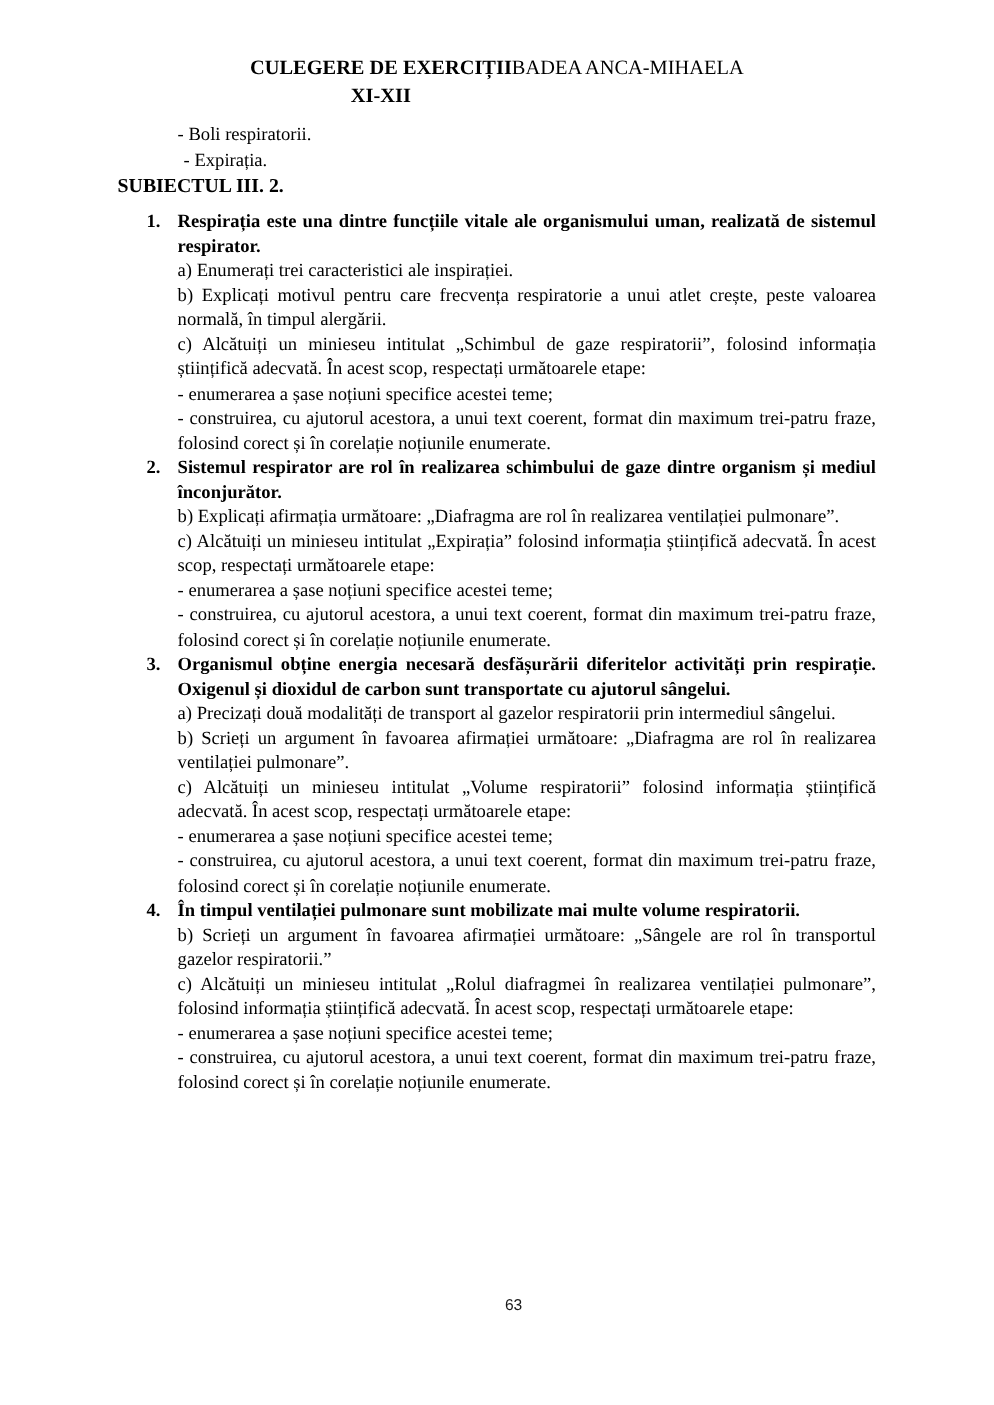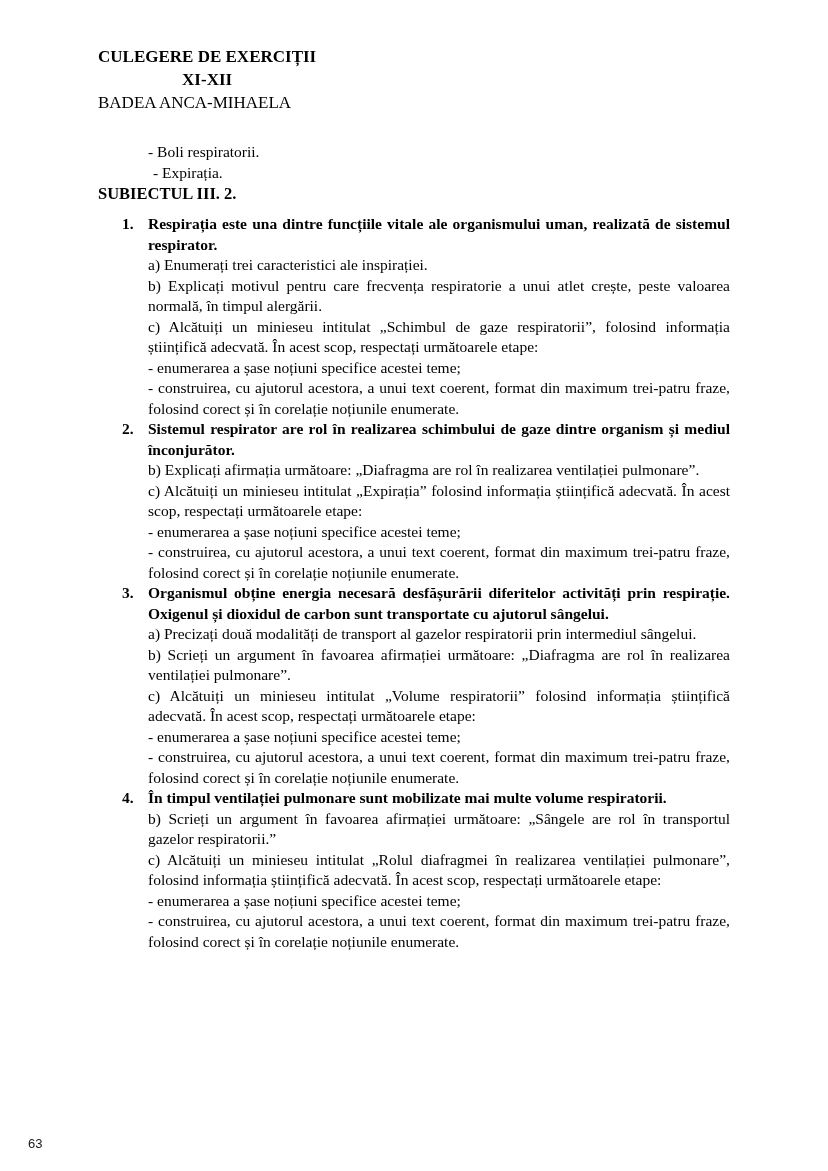--- a/index.html
+++ b/index.html
@@ -12,35 +12,34 @@
     font-family: "Liberation Serif", serif;
     position: relative;
     padding: 45px 98px 0 98px;
     overflow: hidden;
   }
   
   .header {
     display: flex;
     justify-content: center;
     align-items: flex-start;
-    flex-direction: column;
   }
   .header-left {
     text-align: center;
     font-weight: bold;
     font-size: 17px;
     line-height: 23px;
   }
   .header-right {
     font-weight: normal;
     font-size: 17px;
     line-height: 23px;
   }
   
-  .intro { margin-top: 27px; }
+  .intro { margin-top: 11px; }
   .intro-line {
     font-size: 15.5px;
     line-height: 21px;
   }
   .indent-1 { padding-left: 50px; }
   .indent-2 { padding-left: 55px; }
   
   .section-title {
     margin-top: 0;
     font-size: 16.5px;
@@ -64,24 +63,24 @@
   .statement {
     font-weight: bold;
     text-align: justify;
   }
   .part {
     text-align: justify;
   }
   
   .footer {
     position: absolute;
-    top: 1136px;
+    top: 1080px;
     left: 0;
     width: 100%;
-    text-align: left;
+    text-align: center;
     font-family: "Liberation Sans", sans-serif;
     font-size: 13px;
     color: #1a1a1a;
     padding-left: 28px;
   }
 </style>
 </head>
 <body>
 
 <div class="page">

